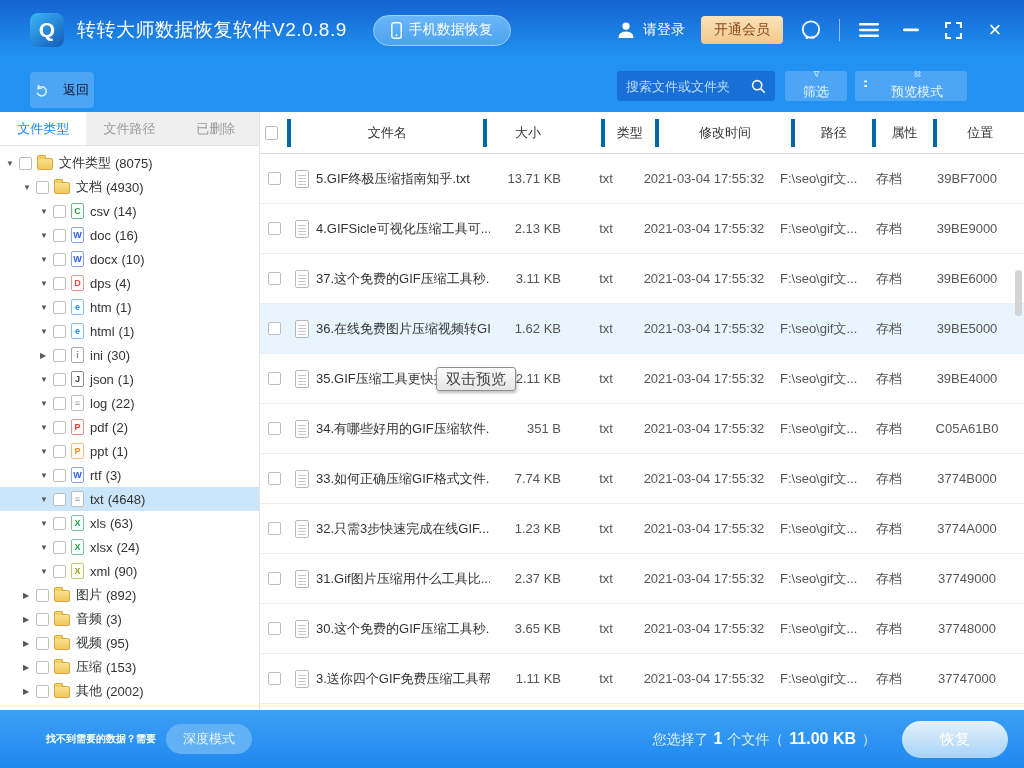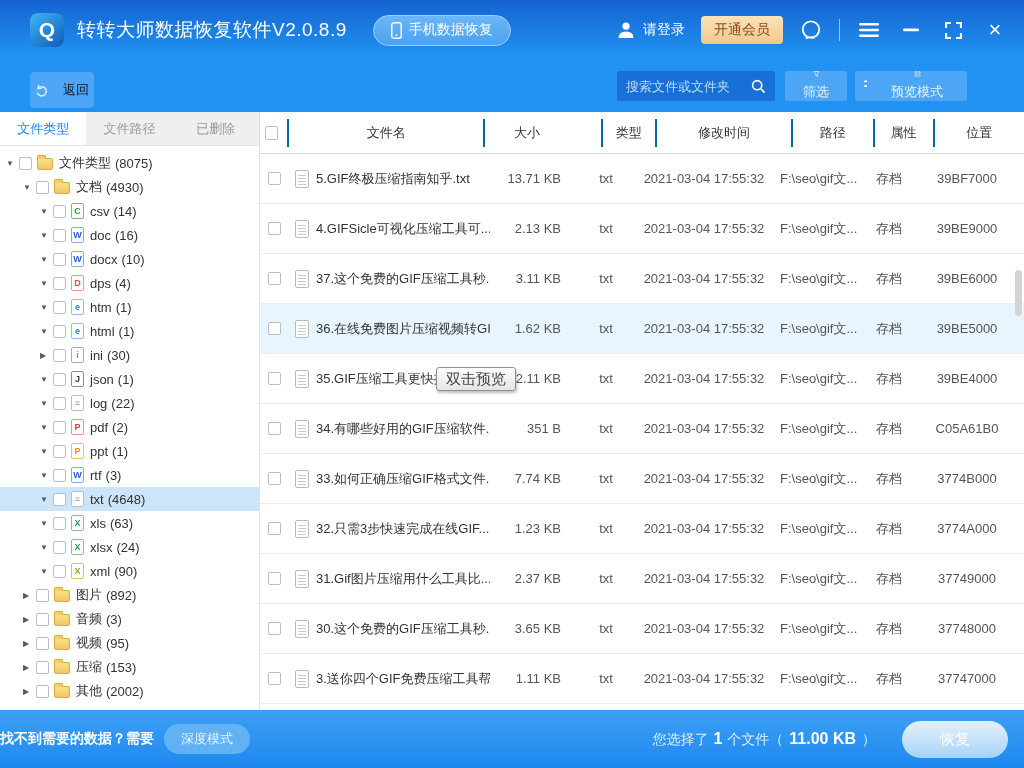--- a/index.html
+++ b/index.html
@@ -82,21 +82,21 @@
   .ft-xlsx { color:#1f9d4d; border-color:#7cc796; } .ft-xlsx::before { content:"X"; }
   .ft-xml  { color:#9aa41f; border-color:#c5cc70; } .ft-xml::before  { content:"X"; }
   .tcount { margin-left:4px; color:#333; }
   .tlabel { margin-left:1px; }
 
   
   .main { position:absolute; left:260px; top:112px; width:764px; height:598px; background:#fff; }
   .thead { display:flex; align-items:center; height:42px; border-bottom:1px solid #dcdcdc;
     font-size:13px; color:#333; }
   .thead .hc { display:flex; align-items:center; justify-content:center; height:28px;
-    border-left:2px solid #0369a1; cursor:pointer; }
+    border-left:4px solid #0369a1; cursor:pointer; }
   .thead .hc:first-child { border-left:none; }
   .cw-cb{width:28px;} .cw-name{width:202px;} .cw-size{width:88px;} .cw-type{width:56px;margin-left:32px;}
   .cw-time{width:140px;} .cw-path{width:84px;} .cw-attr{width:62px;} .cw-loc{width:94px;}
   .trow { display:flex; align-items:center; height:50px; border-bottom:1px solid #ededed;
     font-size:13px; color:#555; position:relative; cursor:default; }
   .trow.hov { background:#e9f5fe; }
   .trow .cell-cb { width:28px; display:flex; justify-content:center; }
   .trow .cell-cb .cb { margin:0; }
   .cell-name { width:202px; display:flex; align-items:center; color:#333;
     white-space:nowrap; overflow:hidden; }
@@ -112,21 +112,21 @@
   .cell-loc { width:94px; text-align:center; }
   .tooltip { position:absolute; left:176px; top:13px; height:24px; line-height:22px;
     padding:0 9px; background:linear-gradient(#fdfdfd,#e5e5e5); border:1px solid #8f8f8f;
     border-radius:3px; box-shadow:1px 2px 3px rgba(0,0,0,.25); font-size:15px; color:#444; z-index:5; }
   .vthumb { position:absolute; right:2px; top:158px; width:7px; height:46px; background:#d4d4d4;
     border-radius:4px; cursor:pointer; }
 
   
   .footer { position:absolute; left:0; bottom:0; width:1024px; height:58px;
     background:linear-gradient(#3da0f5,#1e88ef); display:flex; align-items:center; color:#fff; }
-  .hint { font-size:14px; font-weight:bold; color:#fff; }
+  .hint { margin-left:46px; font-size:10px; font-weight:bold; color:#fff; }
   .deep-btn { margin-left:10px; padding:6px 17px; border-radius:15px; background:#63b1f5;
     color:#eaf5fe; font-size:13px; cursor:pointer; }
   .f-right { margin-left:auto; display:flex; align-items:center; }
   .sel-text { font-size:14px; color:#ddeefb; display:flex; align-items:baseline; }
   .sel-num { font-weight:bold; font-size:16px; color:#fff; margin:0 5px; }
   .sel-size { font-weight:bold; font-size:16px; color:#fff; margin:4px 6px; }
   .recover-btn { width:106px; height:37px; margin:0 16px 0 26px; border-radius:19px;
     background:linear-gradient(#e3f1fc,#a6d3f6); color:#fff; font-size:15px;
     display:flex; align-items:center; justify-content:center; cursor:pointer; }
 </style>

